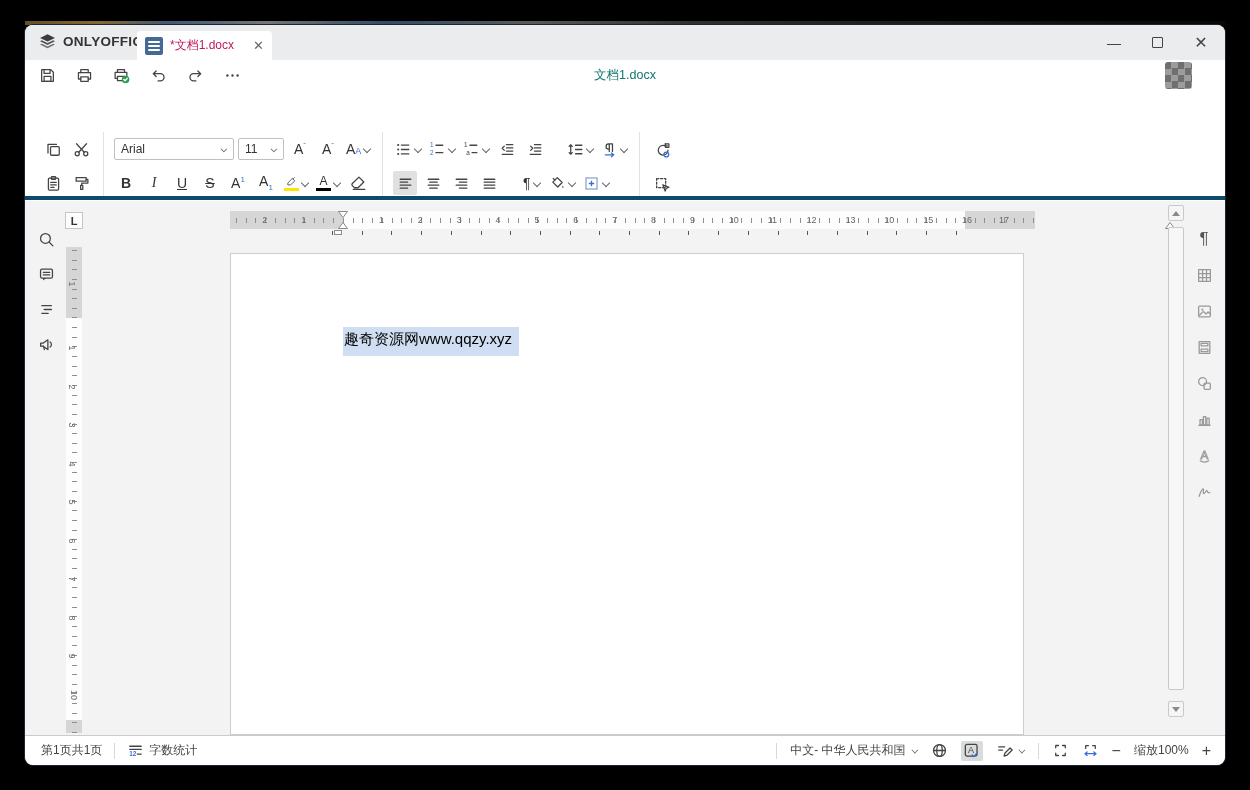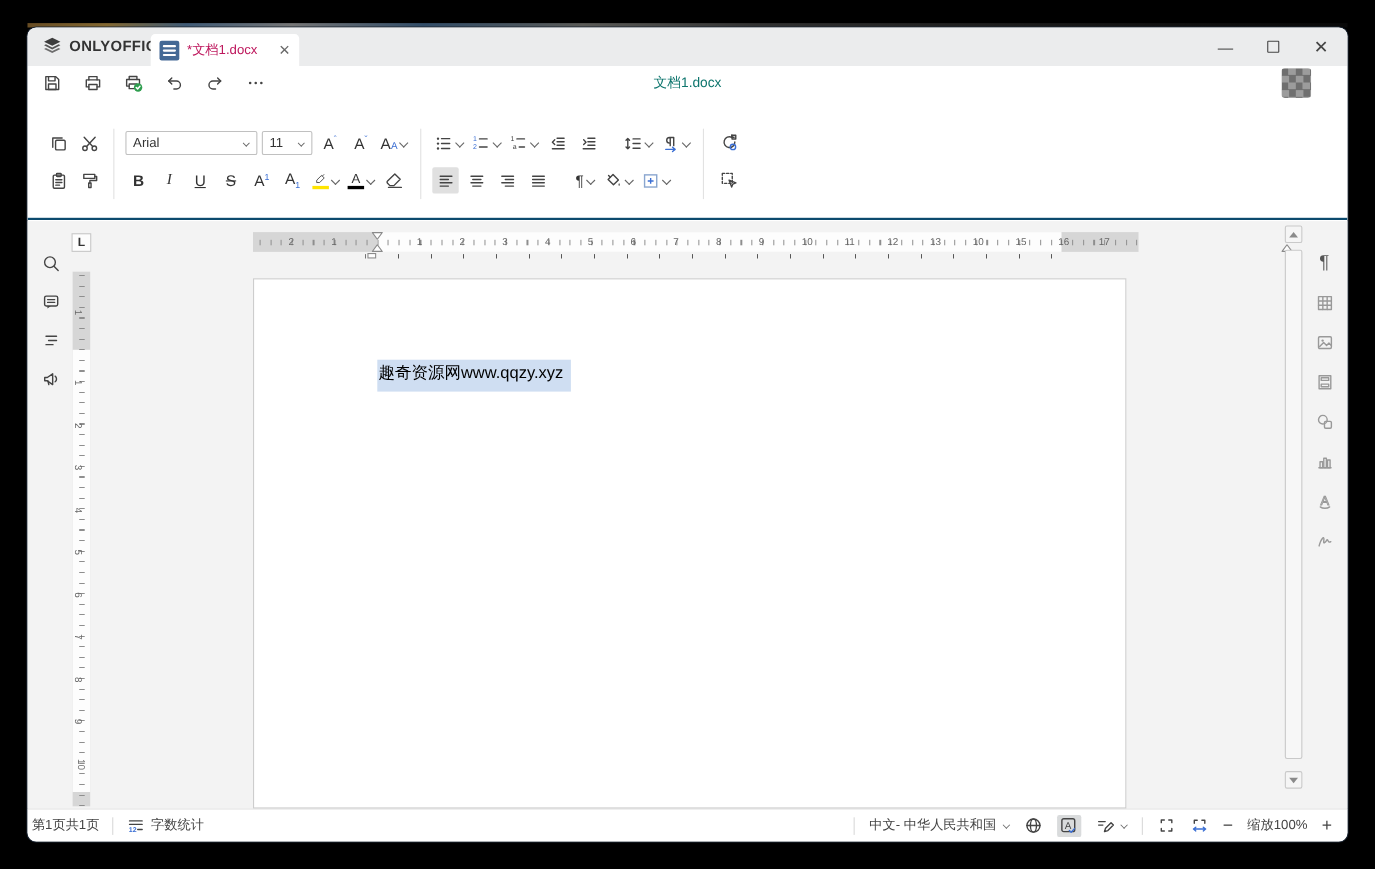--- a/index.html
+++ b/index.html
@@ -38,21 +38,21 @@
   .menurow { position:absolute; top:65px; left:0; right:0; height:27px; background:#fff; }
   .menu-tabs { position:absolute; left:26px; top:0; height:27px; display:flex; gap:9px; }
   .menu-tab { padding:0 12px; font-size:14px; color:#333; display:flex; align-items:center; position:relative; cursor:pointer; }
   .menu-tab.active { font-weight:bold; }
   .menu-tab.active::after { content:""; position:absolute; left:10px; right:10px; bottom:1px; height:3px; background:#446995; border-radius:2px; }
   .menu-right { position:absolute; right:14px; top:0; height:27px; display:flex; align-items:center; gap:20px; }
   .edit-cluster { display:flex; align-items:center; gap:5px; font-size:13px; color:#333; }
 
   
   .toolbar { position:absolute; top:92px; left:0; right:0; height:83px; background:#fff;
-    border-bottom:2px solid #0c4a6e; display:flex; align-items:flex-start; padding:0 8px; }
+    border-bottom:4px solid #0c4a6e; display:flex; align-items:flex-end; padding:0 8px; }
   .tgroup { display:flex; flex-direction:column; gap:8px; padding:0 8px; }
   .trow { display:flex; align-items:center; gap:4px; height:26px; }
   .tsep { width:1px; height:64px; background:#e2e2e2; margin:0 2px; }
   .tbtn { min-width:24px; height:24px; display:flex; align-items:center; justify-content:center;
     border-radius:2px; gap:2px; cursor:pointer; padding:0 2px; }
   .tbtn.active { background:#e0e0e0; }
   .cv { width:7px; height:7px; position:relative; }
   .cv::after { content:""; position:absolute; left:1px; top:0; width:5px; height:5px;
     border-right:1.4px solid #666; border-bottom:1.4px solid #666; transform:rotate(45deg); }
   .combo { height:22px; border:1px solid #c0c0c0; border-radius:2px; background:#fff;
@@ -110,21 +110,21 @@
     border:1px solid #c9c9c9; border-radius:2px; }
   .tri-up { width:0; height:0; border-left:4px solid transparent; border-right:4px solid transparent; border-bottom:5px solid #8a8a8a; }
   .tri-dn { width:0; height:0; border-left:4px solid transparent; border-right:4px solid transparent; border-top:5px solid #8a8a8a; }
 
   .right-icons { position:absolute; right:8px; top:26px; display:flex; flex-direction:column; gap:12px; width:26px; align-items:center; }
 
   
   .statusbar { position:absolute; bottom:0; left:0; right:0; height:30px; background:#fff;
     border-top:1px solid #cbcbcb; display:flex; align-items:center; font-size:12px; color:#444;
     border-radius:0 0 8px 8px; }
-  .st-left { display:flex; align-items:center; gap:12px; padding-left:4px;justify-content:space-between; }
+  .st-left { display:flex; align-items:center; gap:12px; padding-left:16px;justify-content:space-between; }
   .st-right { margin-left:auto; display:flex; align-items:center; gap:13px; padding-right:14px; }
   .vdiv { width:1px; height:16px; background:#d9d9d9; }
   .st-item { display:flex; align-items:center; gap:5px; cursor:pointer; }
   .spell-btn { background:#d9dbdc; border-radius:2px; width:22px; height:20px;
     display:flex; align-items:center; justify-content:center; }
   .zoomsign { font-size:16px; color:#444; }
 
   svg.i { width:17px; height:17px; }
   svg.i .s { stroke:#444; fill:none; stroke-width:1.2; stroke-linecap:round; stroke-linejoin:round; }
   svg.i .sb { stroke:#3b6fd4; fill:none; stroke-width:1.2; stroke-linecap:round; stroke-linejoin:round; }

